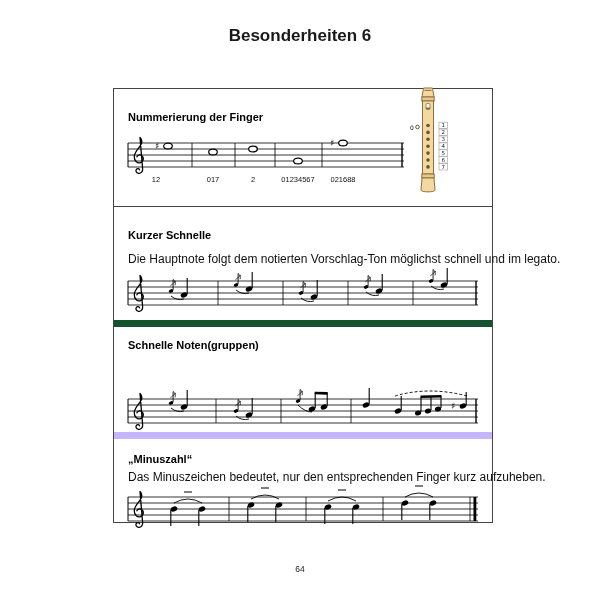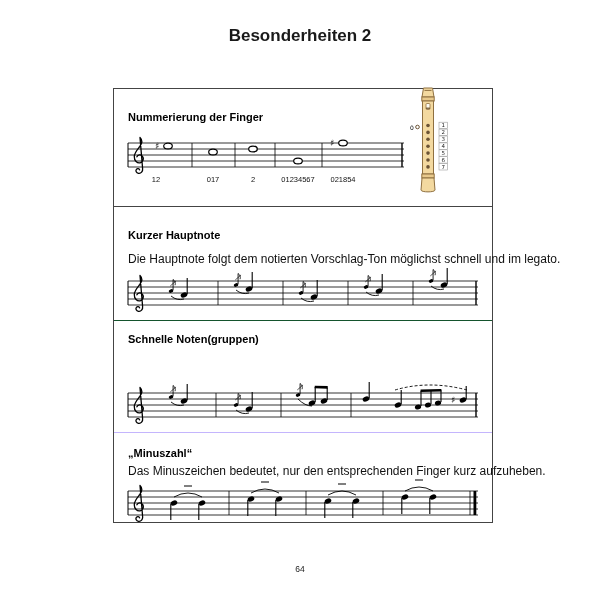--- a/index.html
+++ b/index.html
@@ -5,38 +5,38 @@
   html,body{margin:0;padding:0;background:#fff;}
   .page{position:relative;width:600px;height:600px;background:#ffffff;
         font-family:"Liberation Sans",sans-serif;color:#111;overflow:hidden;}
   .title{position:absolute;top:26px;left:0;width:100%;text-align:center;
          font-size:17px;font-weight:bold;margin:0;color:#1a1a1a;}
   .content-box{position:absolute;left:113px;top:88px;width:378px;height:433px;
                border:1px solid #444;background:#fff;}
   .sec{position:absolute;left:0;width:100%;}
   .sec1{top:0;height:117px;}
   .sec2{top:117px;height:114px;border-top:1px solid #444;}
-  .sec3{top:231px;height:112px;border-top:1px solid #14532d;}
-  .sec4{top:343px;height:90px;border-top:1px solid #c4b5fd;}
+  .sec3{top:231px;height:112px;border-top:7px solid #14532d;}
+  .sec4{top:343px;height:90px;border-top:7px solid #c4b5fd;}
   .sec h2{position:absolute;left:14px;margin:0;font-size:11px;font-weight:bold;color:#000;}
   .body-text{position:absolute;left:14px;font-size:12px;line-height:1.35;color:#111;}
   .staff{position:absolute;display:block;}
   .note-label{position:absolute;top:86px;transform:translateX(-50%);
               font-size:7.5px;color:#111;white-space:nowrap;}
   .recorder-wrap{position:absolute;left:292px;top:-3px;width:48px;height:118px;}
   .page-number{position:absolute;top:564px;left:0;width:100%;text-align:center;
                font-size:8.5px;color:#222;}
   svg text{font-family:"DejaVu Sans","Liberation Sans",sans-serif;}
 </style>
 </head>
 <body>
 
 <div class="page">
 
-  <h1 class="title">Besonderheiten 2</h1>
+  <h1 class="title">Besonderheiten 6</h1>
 
   <div class="content-box">
 
     <section class="sec sec1">
       <h2 style="top:22px">Nummerierung der Finger</h2>
 
       <svg class="staff" style="left:12px;top:46px" width="282" height="46" viewBox="0 0 282 46">
         <g stroke="#000" stroke-width="0.8">
           <line x1="2" y1="8" x2="278" y2="8"></line>
             <line x1="2" y1="14" x2="278" y2="14"></line>
@@ -59,21 +59,21 @@
         <ellipse cx="127" cy="14" rx="4.3" ry="2.9" fill="#fff" stroke="#000" stroke-width="1.2"></ellipse>
         <ellipse cx="172" cy="26" rx="4.3" ry="2.9" fill="#fff" stroke="#000" stroke-width="1.2"></ellipse>
         <text x="204" y="11" font-size="9">♯</text>
         <ellipse cx="217" cy="8" rx="4.3" ry="2.9" fill="#fff" stroke="#000" stroke-width="1.2"></ellipse>
       </svg>
 
       <span class="note-label" style="left:42px">12</span>
       <span class="note-label" style="left:99px">017</span>
       <span class="note-label" style="left:139px">2</span>
       <span class="note-label" style="left:184px">01234567</span>
-      <span class="note-label" style="left:229px">021854</span>
+      <span class="note-label" style="left:229px">021688</span>
 
       <div class="recorder-wrap">
         <svg width="48" height="118" viewBox="0 0 48 118">
           <path d="M17.5,2 L26.5,2 L28,11 L16,11 Z" fill="#f3d9a0" stroke="#8f7040" stroke-width="1"></path>
           <line x1="18.5" y1="4.4" x2="25.5" y2="4.4" stroke="#8f7040" stroke-width="1"></line>
           <rect x="15.8" y="11" width="12.4" height="4" fill="#e8c98c" stroke="#8f7040" stroke-width="1"></rect>
           <rect x="16.5" y="15" width="11" height="73" fill="#f3d9a0" stroke="#8f7040" stroke-width="1"></rect>
           <rect x="20" y="17.5" width="4" height="6" rx="1" fill="#fffdf4" stroke="#8f7040" stroke-width="0.8"></rect>
           <line x1="20" y1="22.2" x2="24" y2="22.2" stroke="#6b4e22" stroke-width="1.2"></line>
           <rect x="15.8" y="88" width="12.4" height="4" fill="#e8c98c" stroke="#8f7040" stroke-width="1"></rect>
@@ -103,21 +103,21 @@
             <text x="37.2" y="62" font-size="5.5" text-anchor="middle" fill="#222">4</text>
             <text x="37.2" y="68.9" font-size="5.5" text-anchor="middle" fill="#222">5</text>
             <text x="37.2" y="75.8" font-size="5.5" text-anchor="middle" fill="#222">6</text>
             <text x="37.2" y="82.7" font-size="5.5" text-anchor="middle" fill="#222">7</text>
           </g>
         </svg>
       </div>
     </section>
 
     <section class="sec sec2">
-      <h2 style="top:22px">Kurzer Hauptnote</h2>
+      <h2 style="top:22px">Kurzer Schnelle</h2>
       <div class="body-text" style="top:44px;white-space:nowrap">Die Hauptnote folgt dem notierten Vorschlag-Ton möglichst schnell und im legato.</div>
 
       <svg class="staff" style="left:12px;top:60px" width="356" height="48" viewBox="0 0 356 48">
         <g stroke="#000" stroke-width="0.8">
           <line x1="2" y1="14" x2="352" y2="14"></line>
             <line x1="2" y1="20" x2="352" y2="20"></line>
           <line x1="2" y1="26" x2="352" y2="26"></line>
             <line x1="2" y1="32" x2="352" y2="32"></line>
           <line x1="2" y1="38" x2="352" y2="38"></line>
           <line x1="2" y1="14" x2="2" y2="38" stroke-width="1"></line>

